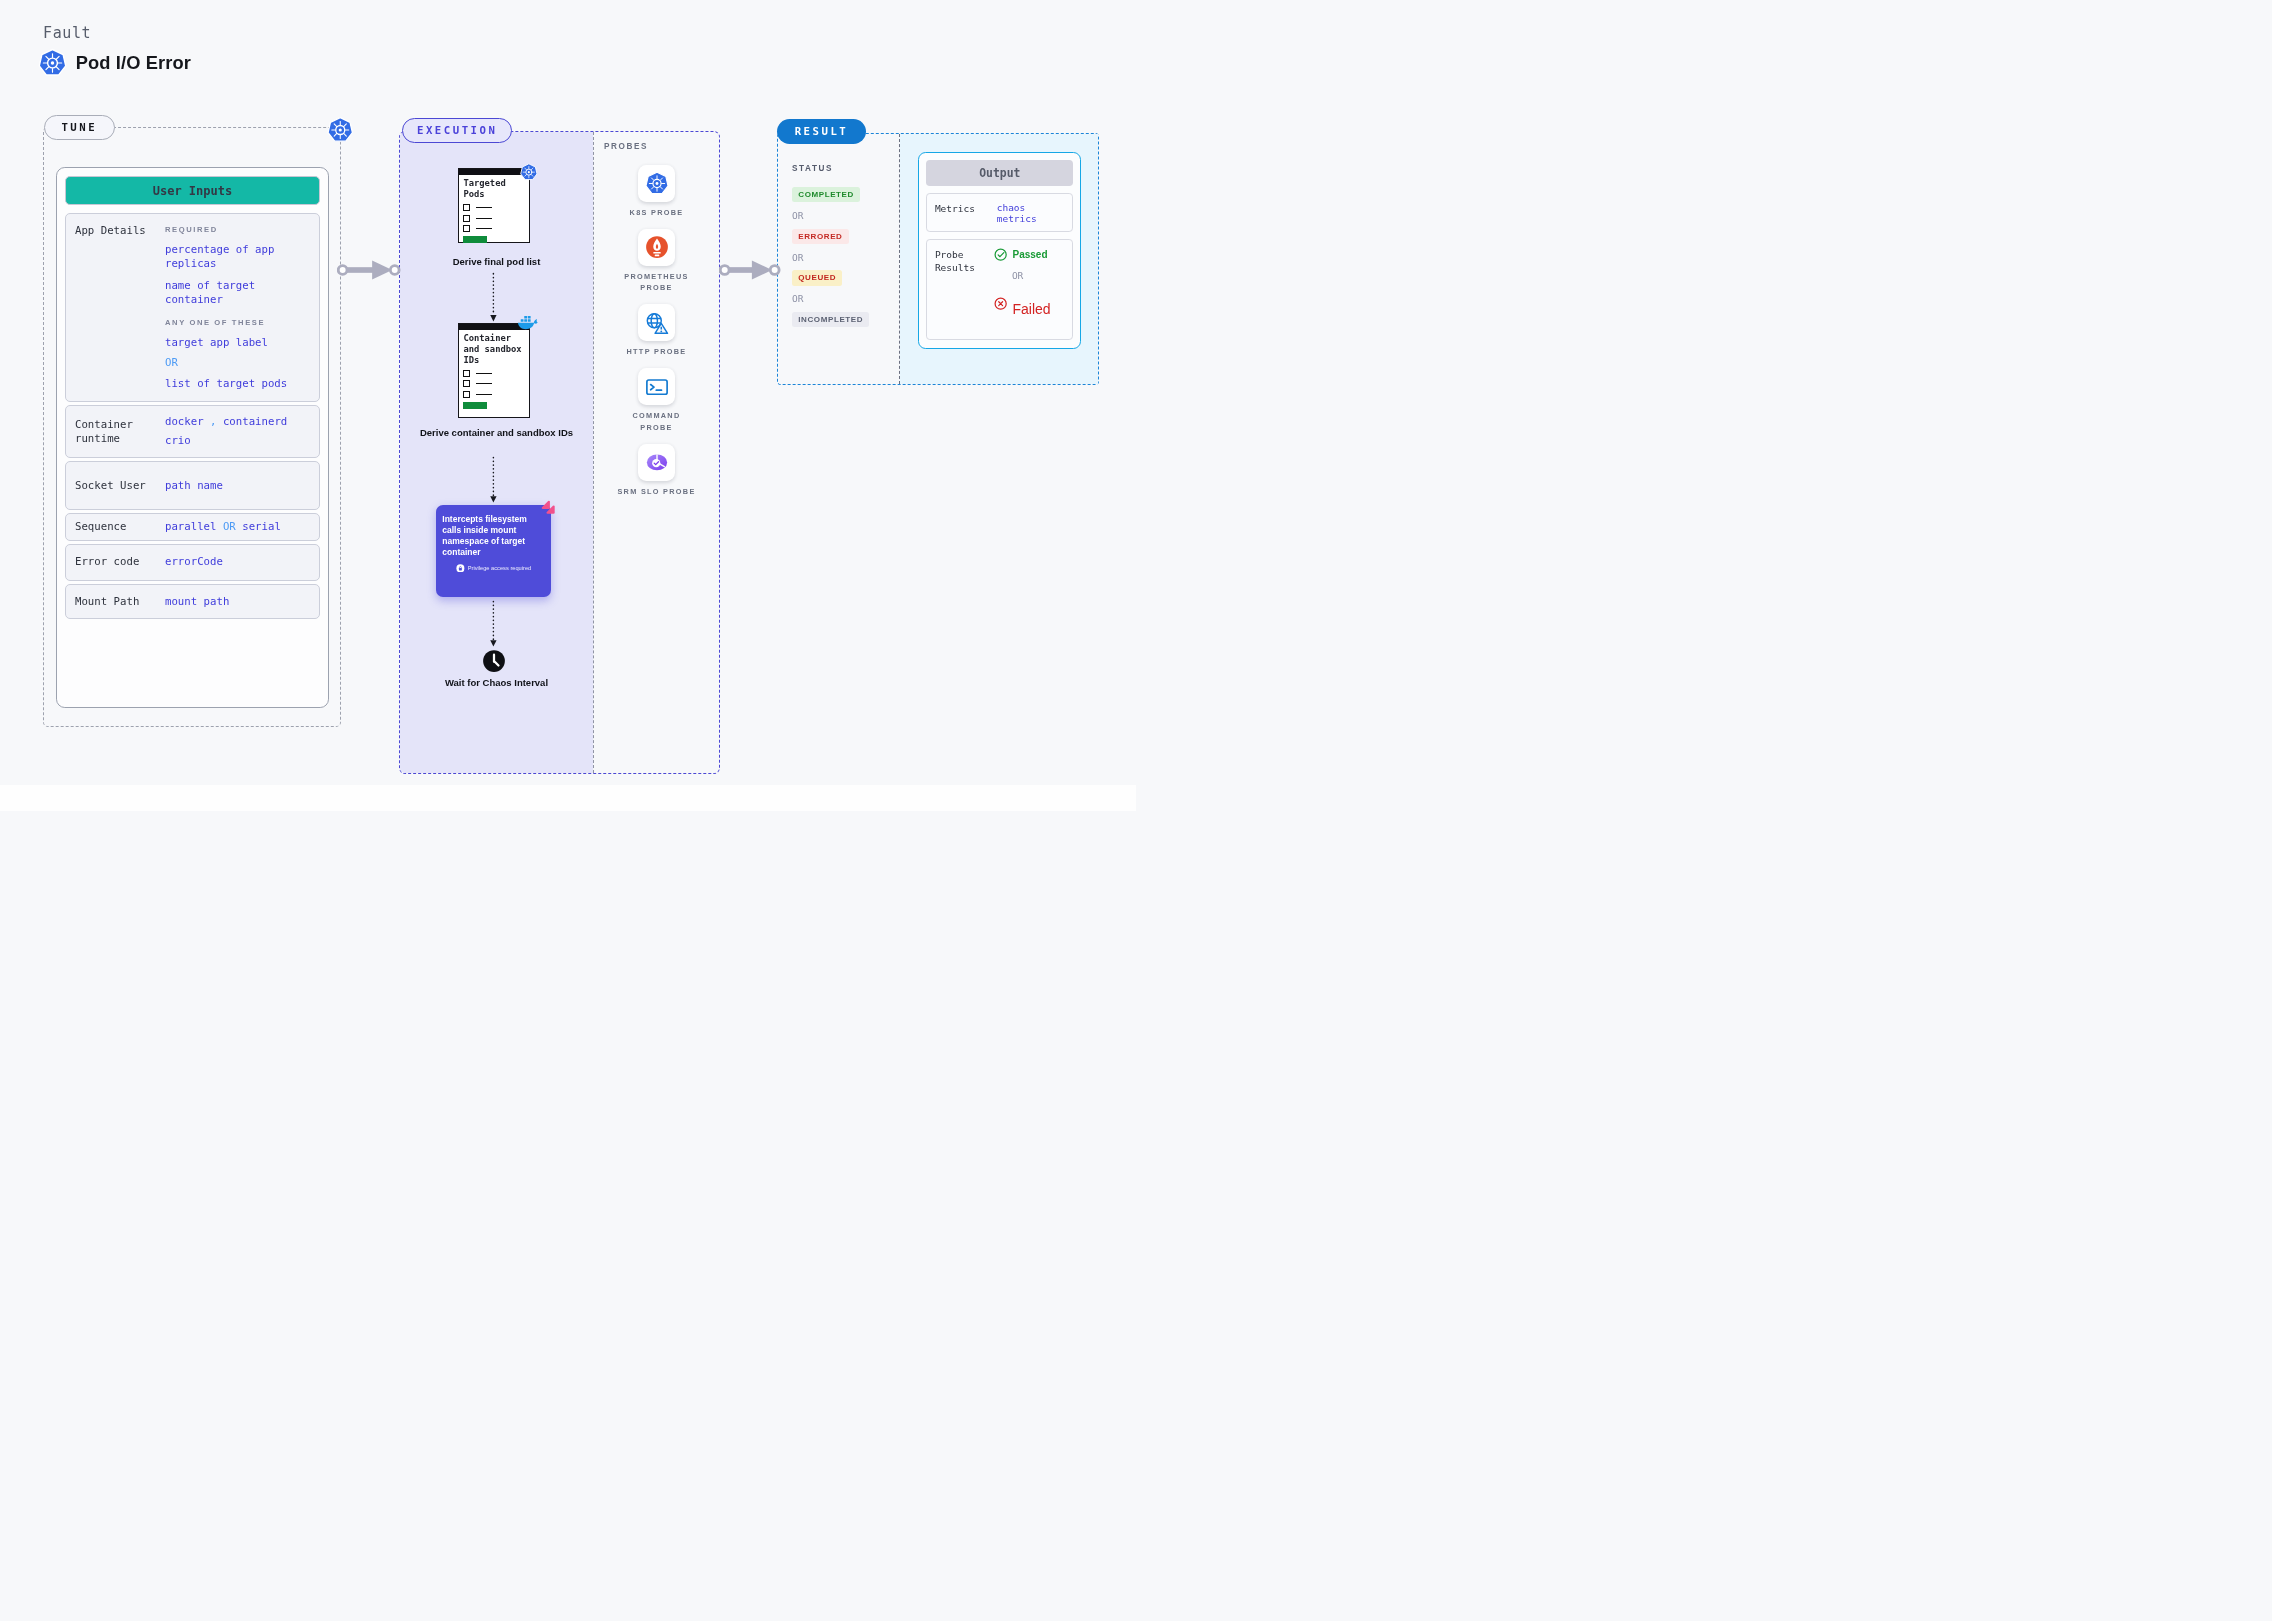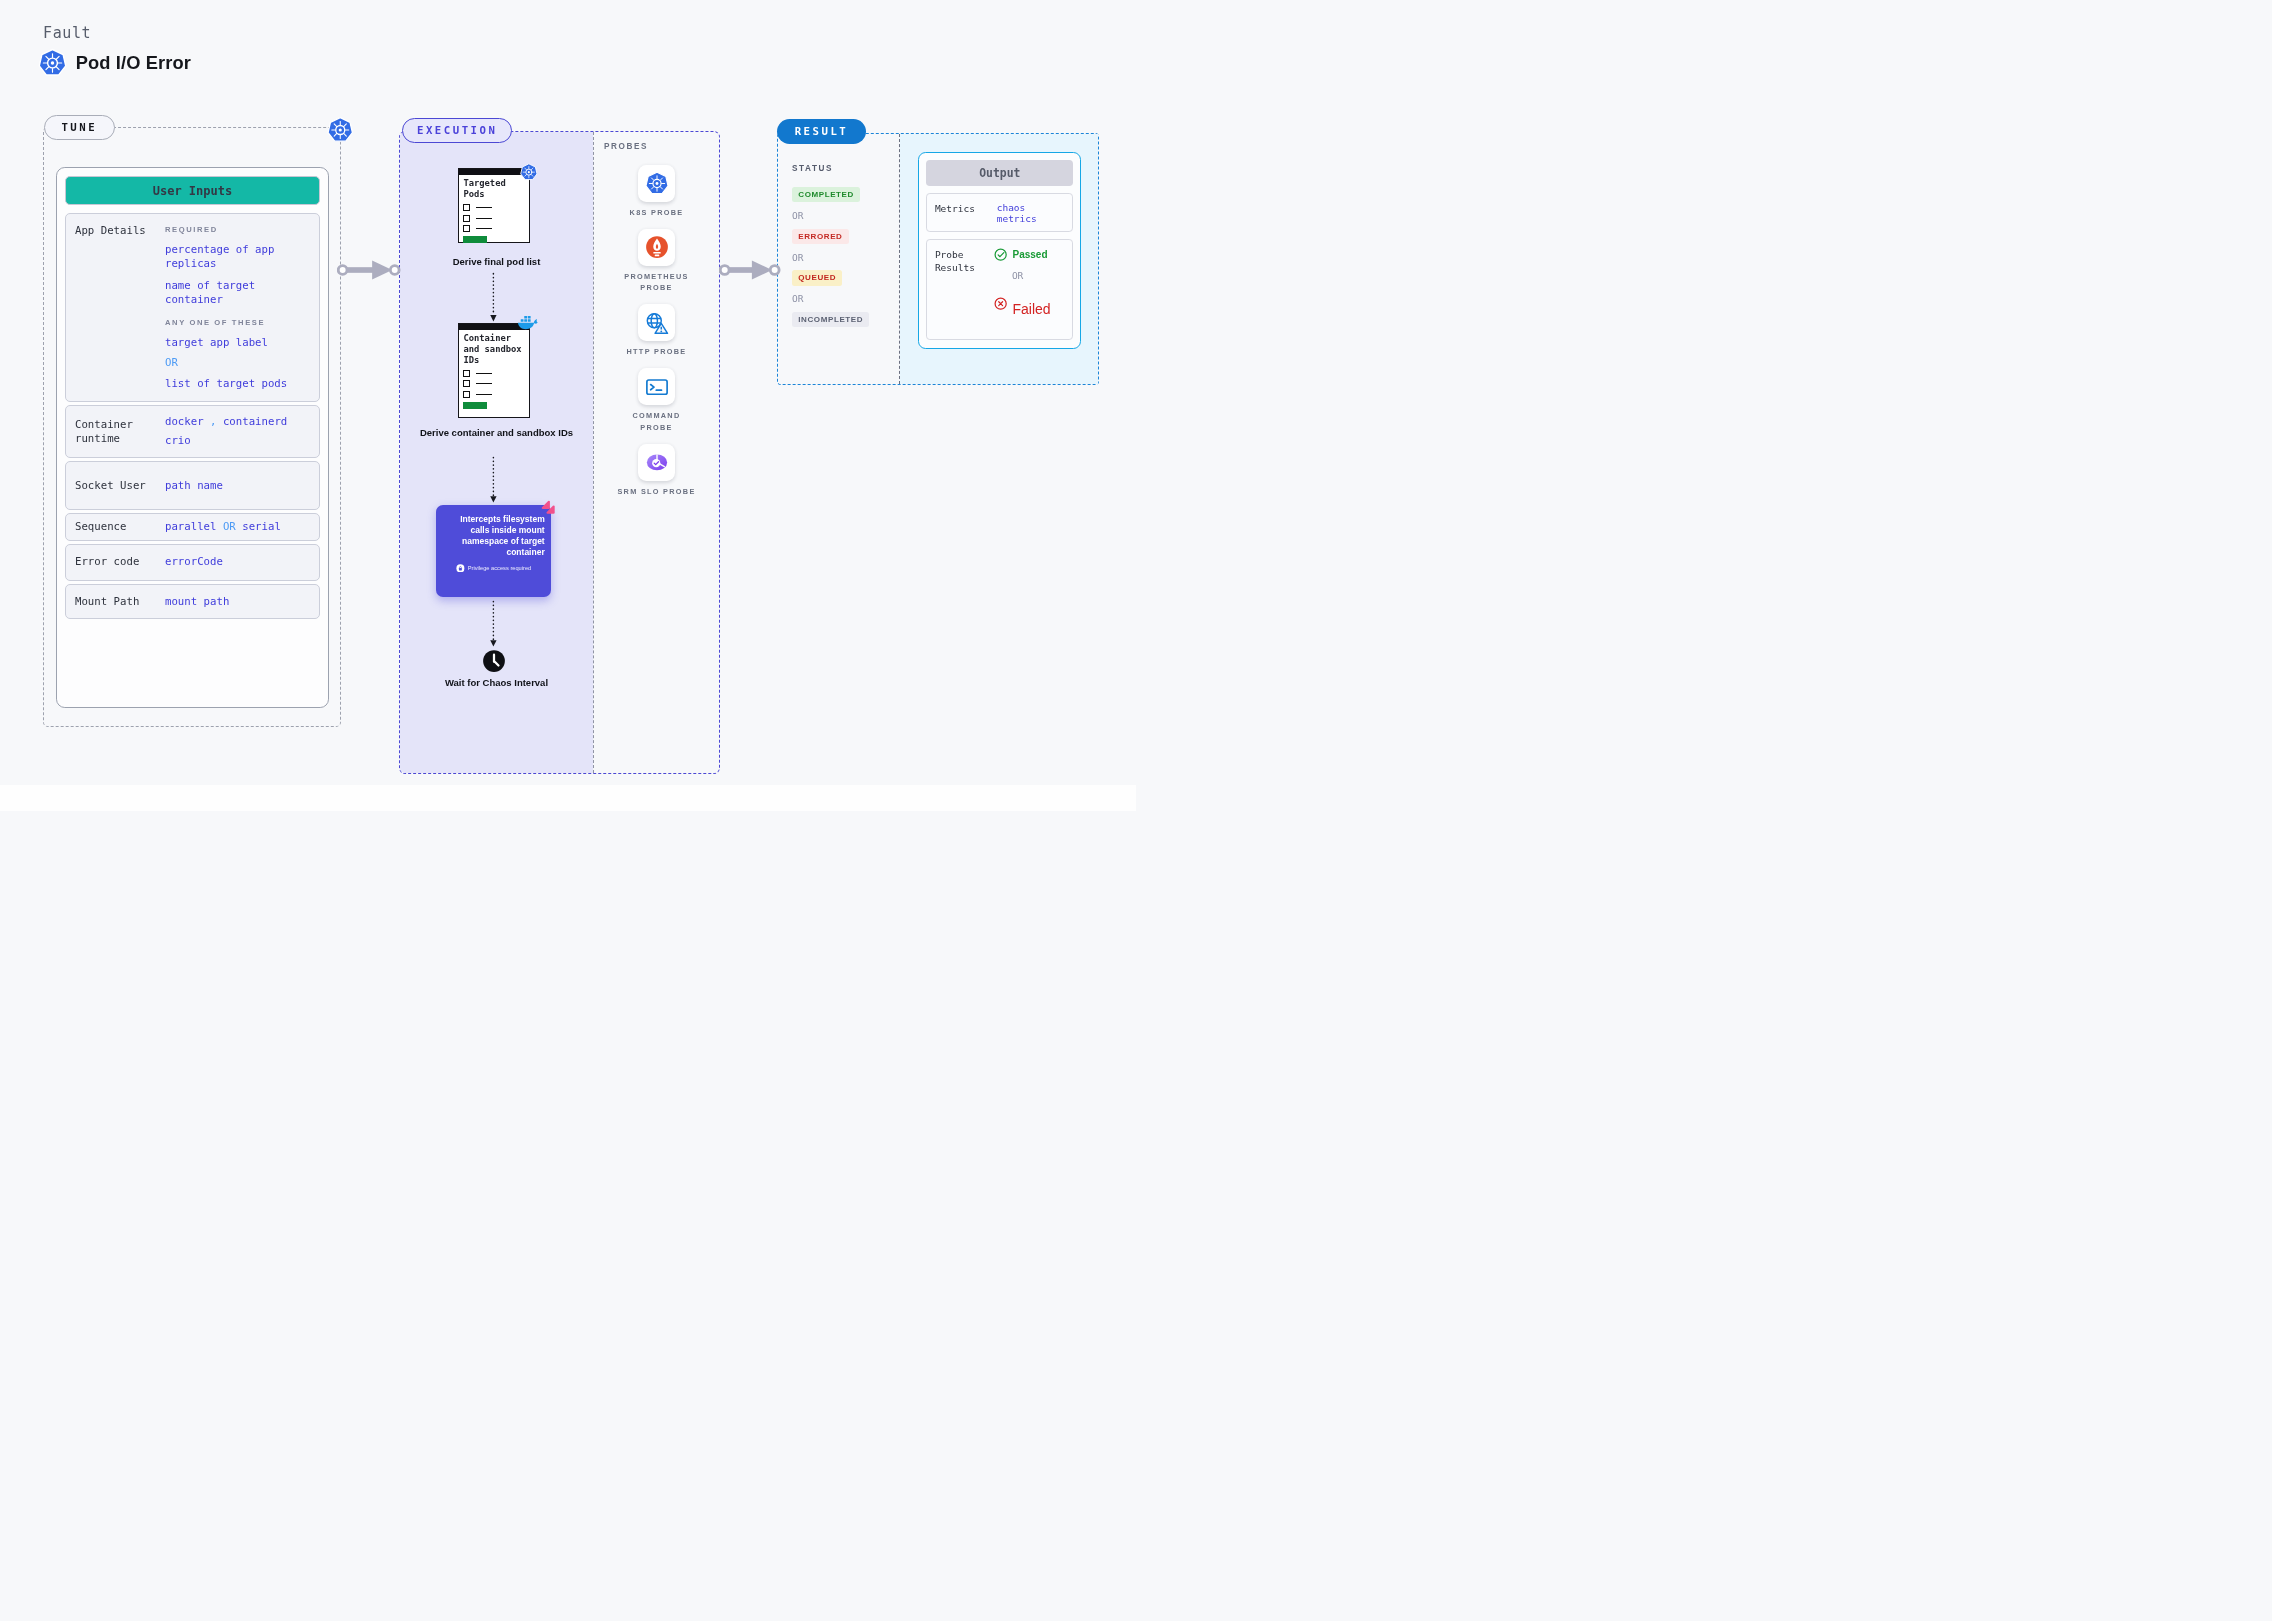--- a/index.html
+++ b/index.html
@@ -54,21 +54,21 @@
   .card-topbar { height:6.3px; background:#0F0F14; }
   .card-title { padding:3.2px 4.4px 1.3px 4.4px; font-weight:bold; font-size:8.8px; line-height:1.22; color:#24262E; }
   .cb-row { display:flex; align-items:center; padding:0 4.4px; margin-top:3.2px; }
   .cb { width:7px; height:7px; border:1.3px solid #111; flex:none; }
   .cb-line { width:16.4px; border-top:1.3px solid #111; margin-left:5.7px; }
   .green-bar { width:24px; height:7px; background:#0F8C3B; margin:4.4px 0 5px 4.4px; }
   .card-badge { position:absolute; }
   .flow-caption { position:absolute; width:100%; text-align:center; font-weight:bold; font-size:9.5px; color:#101218; line-height:1.25; }
 
   .purple-box { position:absolute; left:36px; top:373px; width:115px; height:92px; background:#4F4CD9; border-radius:7px;
-                box-shadow:0 3.8px 8.8px rgba(79,76,217,.35); padding:8.8px 6.3px 5px 6.3px; color:#fff; text-align:right; }
+                box-shadow:0 3.8px 8.8px rgba(79,76,217,.35); padding:8.8px 6.3px 5px 6.3px; color:#fff; text-align:left; }
   .purple-text { font-weight:bold; font-size:8.5px; line-height:1.3; }
   .purple-note { margin-top:5.7px; display:flex; align-items:center; justify-content:center; gap:3.2px; font-size:5.7px; font-weight:500; color:#EDEDFD; }
   .pink-badge { position:absolute; right:-5.7px; top:-5.7px; width:16.4px; height:16.4px; }
   .clock-wrap { position:absolute; left:82px; top:517px; width:24px; height:24px; }
 
   
   .result-box { left:777px; top:133px; width:322px; height:252px; border:1.9px dashed #1B85D8; border-radius:3.8px; display:flex; }
   .status-col { width:122px; flex:none; border-right:1.3px dashed #6B7080; padding:30px 0 0 14px; }
   .status-head { font-weight:bold; font-size:8.2px; letter-spacing:1.6px; color:#555B6C; }
   .status-list { margin-top:14px; }

